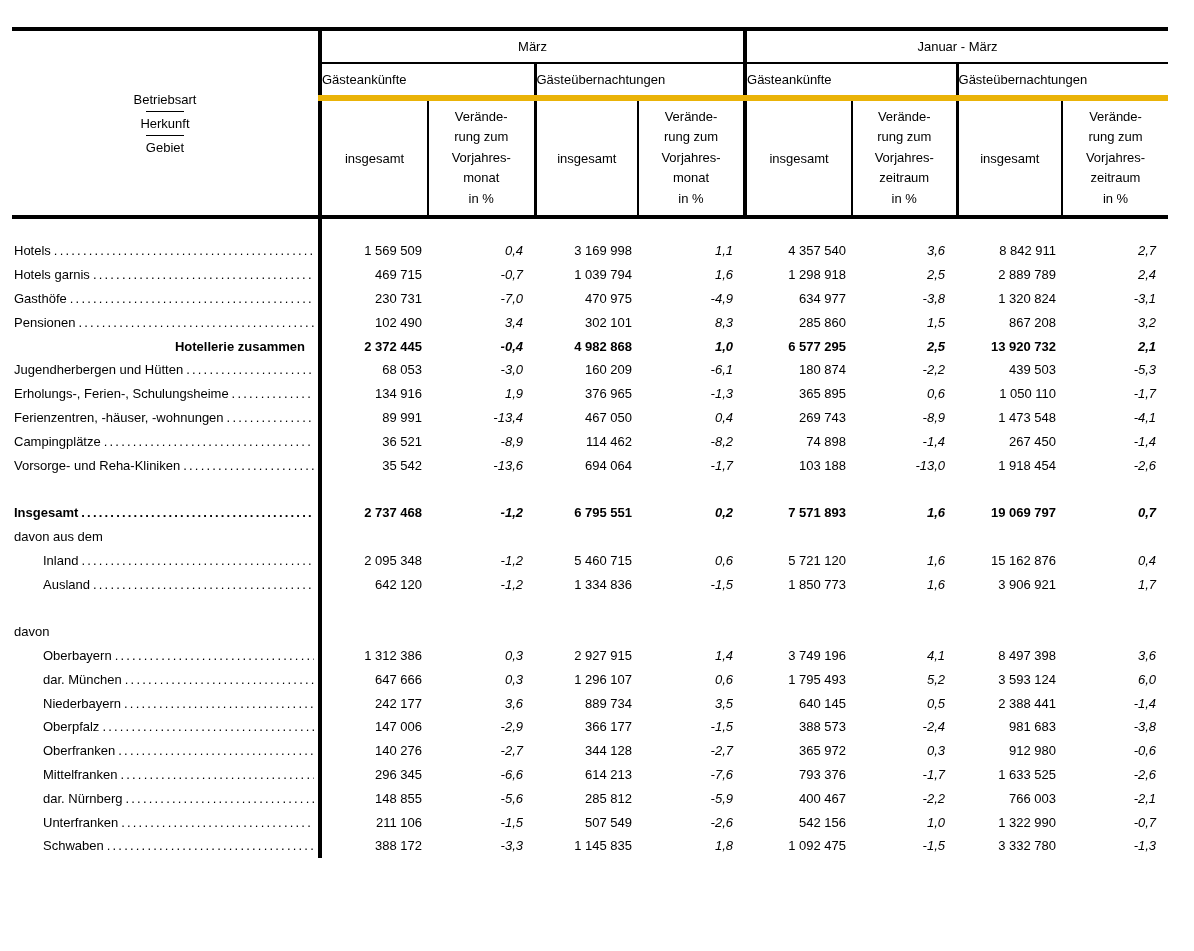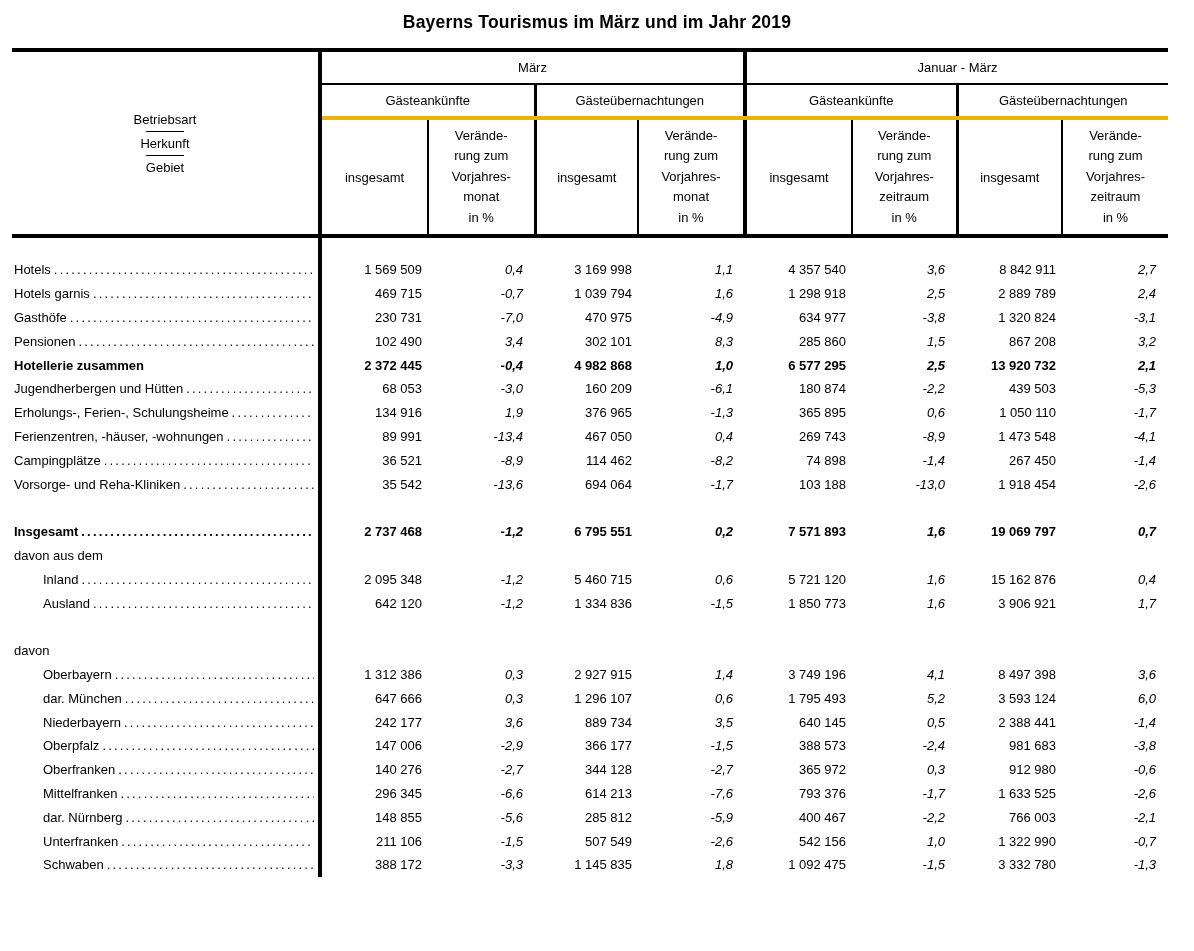--- a/index.html
+++ b/index.html
@@ -14,50 +14,49 @@
 
   table.stat-table {
     border-collapse:collapse; table-layout:fixed;
     width:1156px; margin:15px 0 0 12px;
     border-top:4px solid #000;
   }
   .stat-table th, .stat-table td { padding:0; font-size:13px; font-weight:normal; }
 
   
   thead th.band1 { height:31px; border-bottom:2px solid #000; text-align:center; vertical-align:middle; }
-  thead th.band2 { height:31px; border-bottom:4px solid #eab308; text-align:center; vertical-align:middle; }
+  thead th.band2 { height:31px; border-bottom:6px solid #eab308; text-align:left; vertical-align:middle; }
   thead th.band3 { height:114px; border-bottom:4px solid #000; text-align:center; vertical-align:middle; }
   th.stub { border-right:4px solid #000; border-bottom:4px solid #000; vertical-align:middle; }
   .stub-inner { display:flex; flex-direction:column; align-items:center; justify-content:center; gap:4px; }
   .stub-rule { width:38px; height:1px; background:#000; }
   .change-caption span { display:block; line-height:20.4px; }
 
   .blA { border-left:4px solid #000; }
   .blB { border-left:3px solid #000; }
   .blC { border-left:2px solid #000;margin-top:36px; }
 
   
   tbody td { height:23.8px; vertical-align:middle; }
   tbody tr.pad td { height:20px; }
   td.label-cell { overflow:hidden; }
   .label-wrap { display:flex; align-items:baseline; overflow:hidden; padding-left:2px; padding-right:4px; }
   .indent .label-wrap { padding-left:31px; }
   .dots { flex:1; overflow:hidden; white-space:nowrap; letter-spacing:2.2px; margin-left:3px; }
   td.num { text-align:right; padding-right:6px; white-space:nowrap; }
   td.pct { text-align:right; padding-right:12px; font-style:italic; white-space:nowrap; }
   tr.row-subtotal td, tr.row-total td { font-weight:bold; }
-  tr.row-subtotal .label-wrap { display:block; text-align:left; padding-right:13px; }
+  tr.row-subtotal .label-wrap { display:block; text-align:right; padding-right:13px; }
 
   .footer { width:1156px; margin-left:12px; margin-top:13px; text-align:right; font-size:12.5px; }
 </style>
 </head>
 <body>
 
 <div class="page">
-  <div class="title">Bayerns Tourismus im März und im Jahr 2019</div>
 
   <table class="stat-table">
     <colgroup>
       <col style="width:308px">
         <col style="width:108px">
         <col style="width:107px">
         <col style="width:103px">
         <col style="width:107px">
       <col style="width:107px">
         <col style="width:105px">

